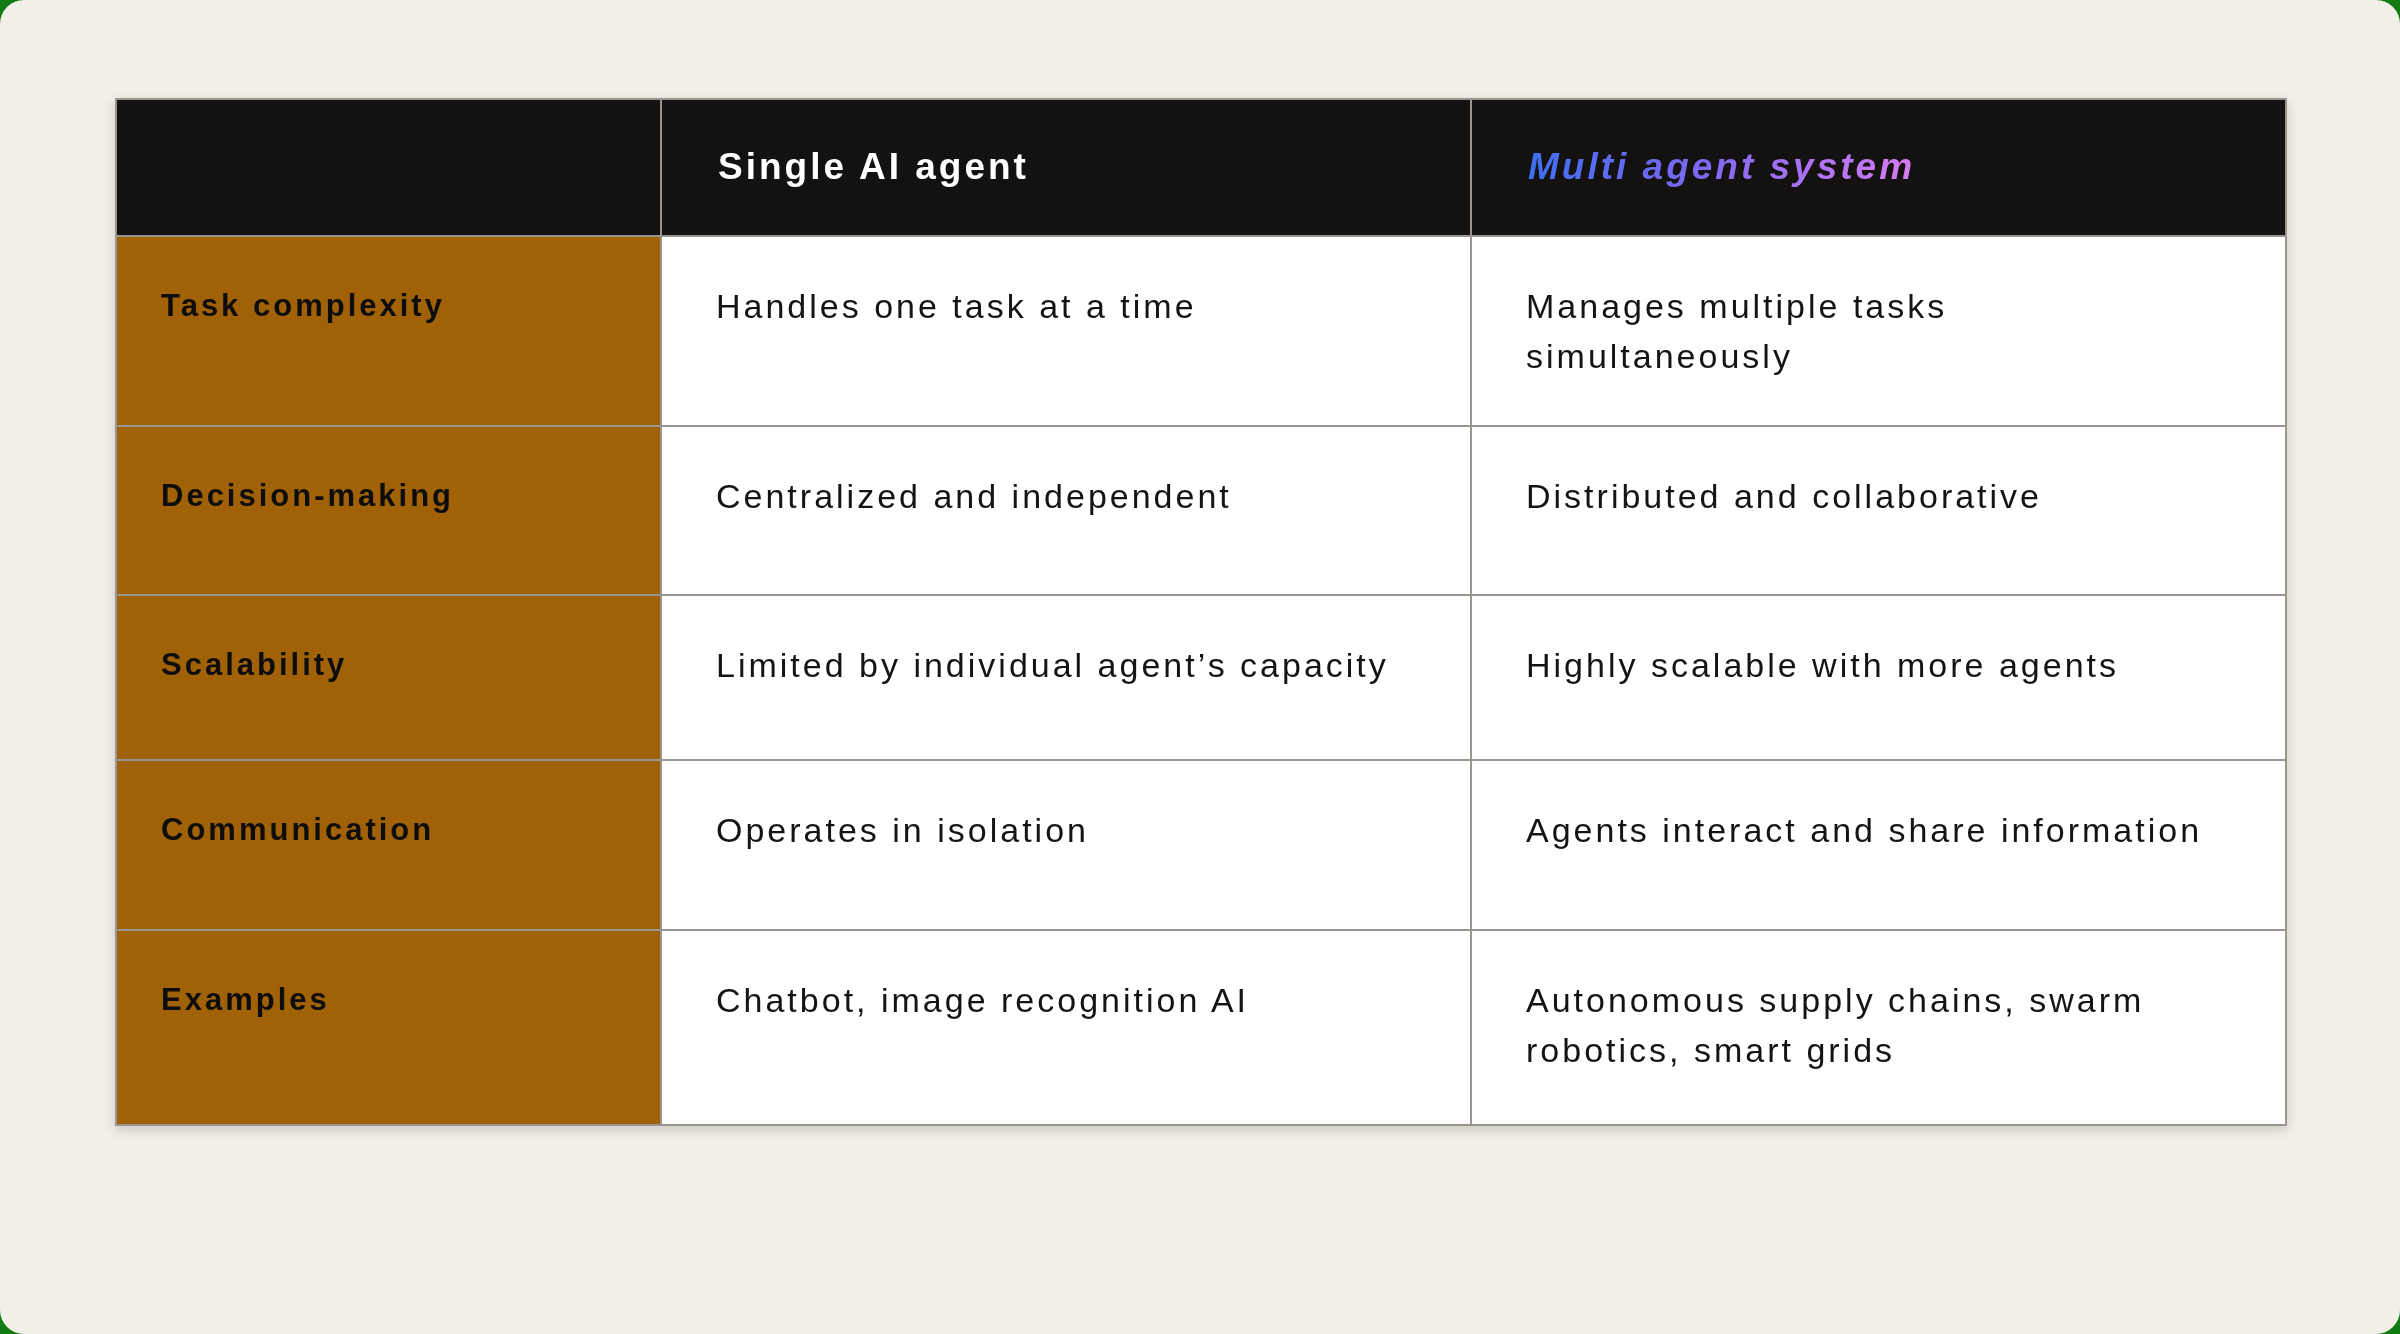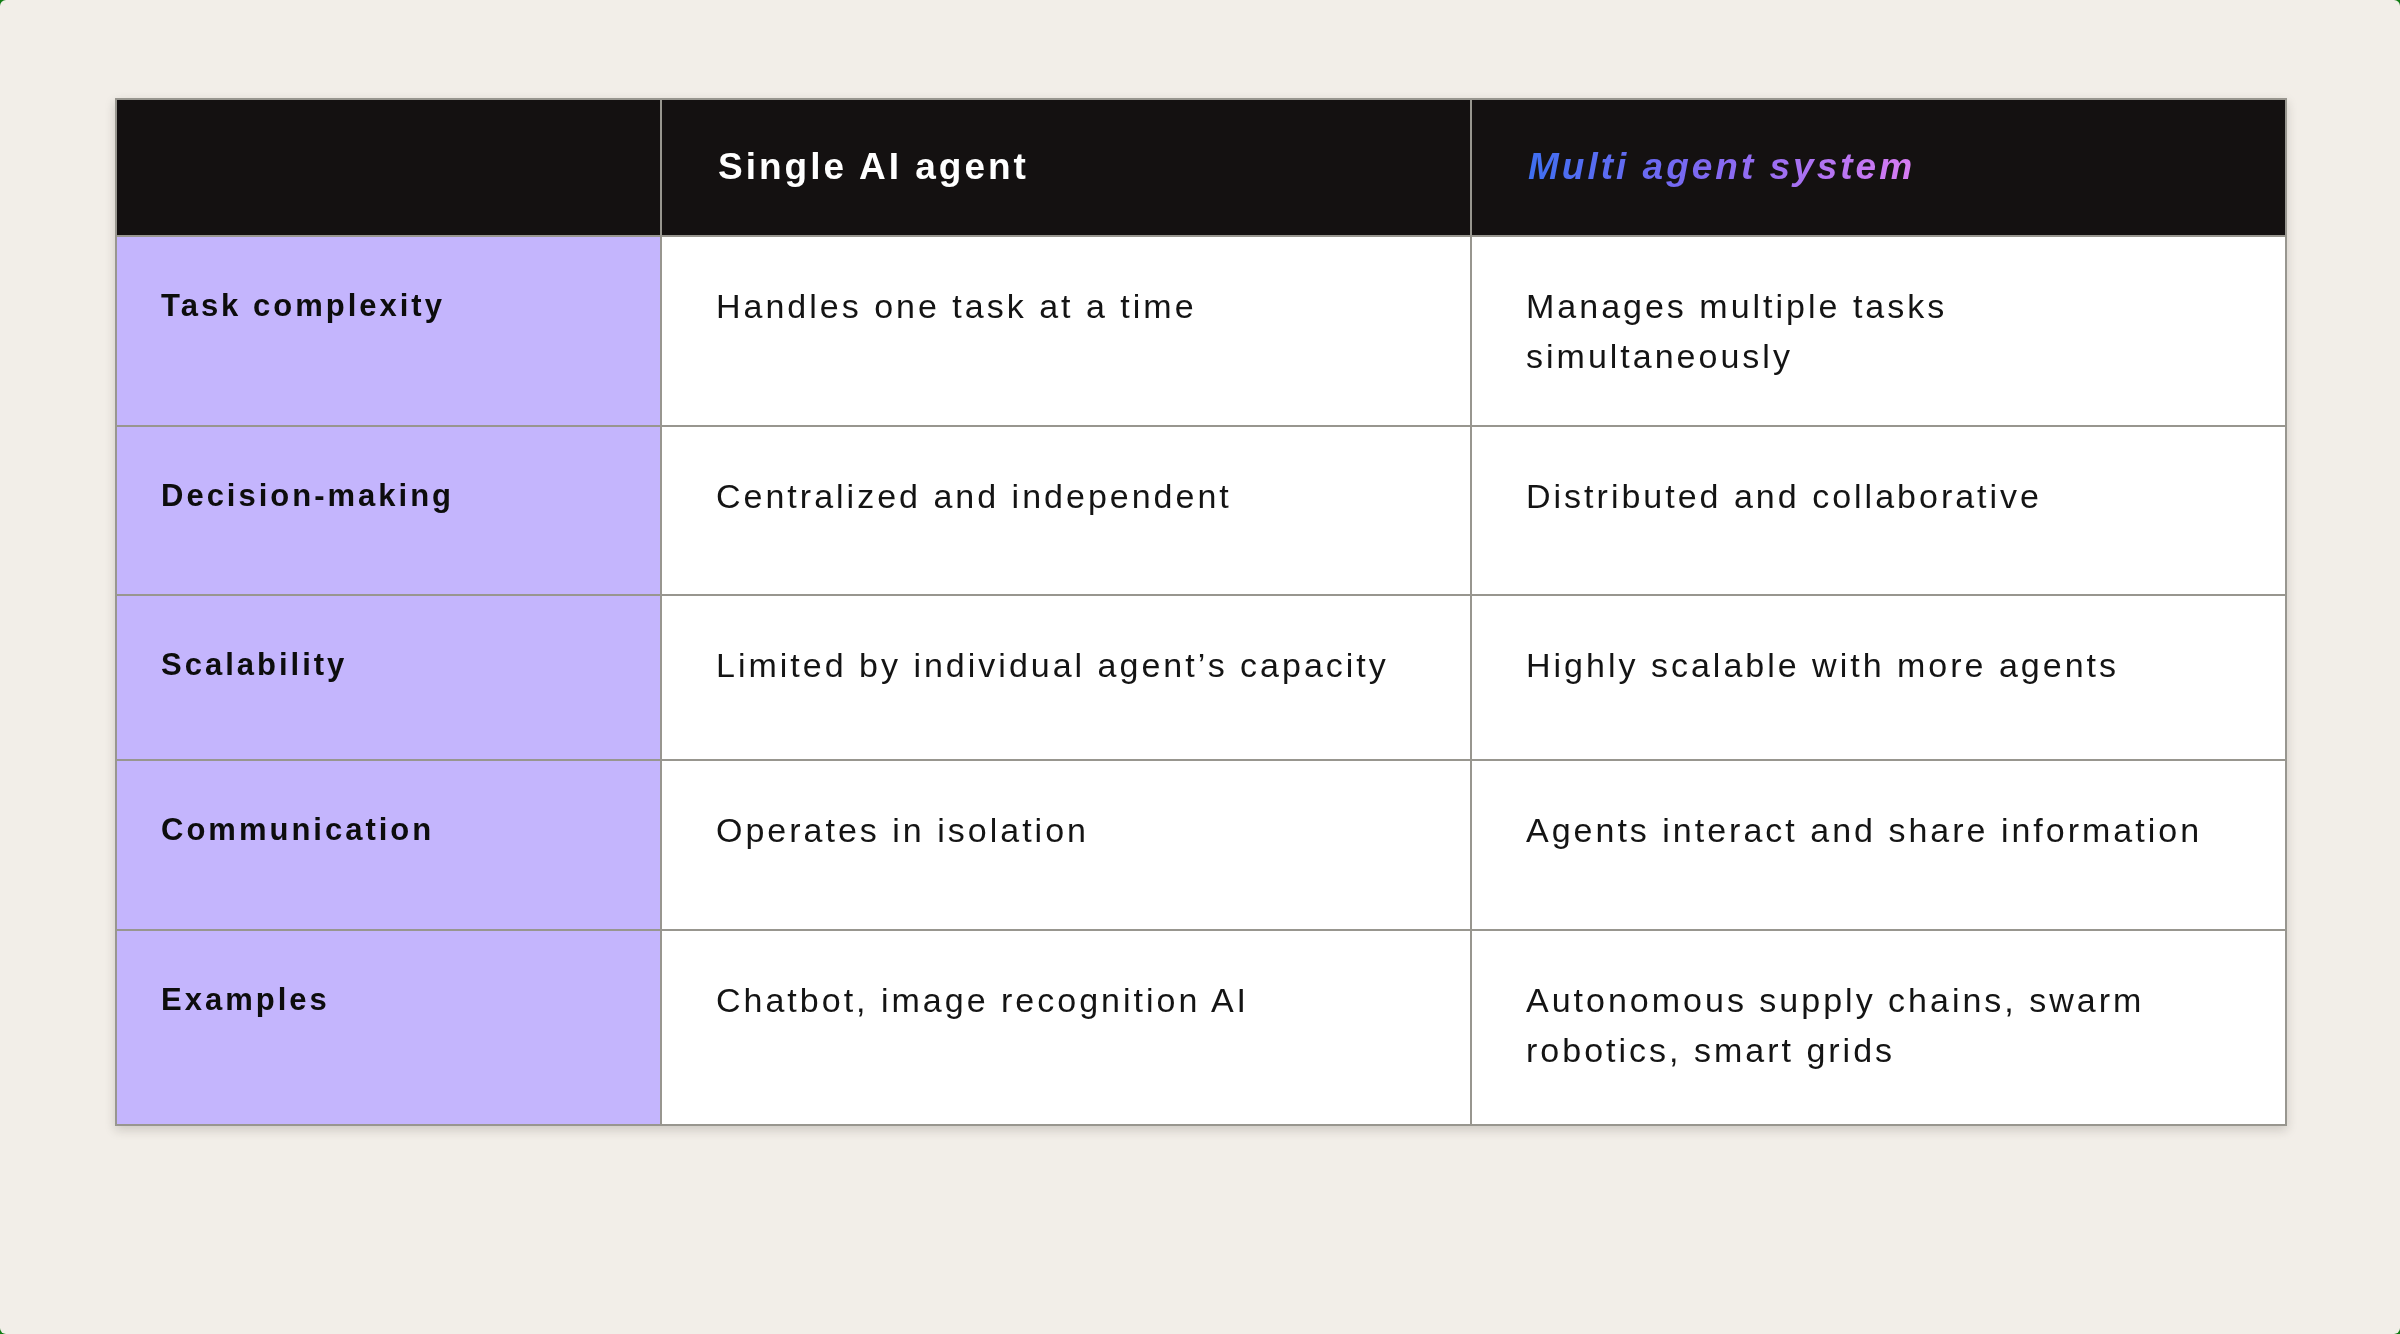--- a/index.html
+++ b/index.html
@@ -10,21 +10,21 @@
     overflow: hidden;
     background: #107c13;
     font-family: "Liberation Sans", sans-serif;
   }
   .card {
     position: absolute;
     inset: 0;
     width: 2400px;
     height: 1334px;
     background: #f2eee8;
-    border-radius: 6px;
+    border-radius: 24px;
     box-sizing: border-box;
   }
   table.compare {
     position: absolute;
     left: 115px;
     top: 98px;
     width: 2170px;
     border-collapse: collapse;
     table-layout: fixed;
     border: 2px solid #8a8884;
@@ -54,21 +54,21 @@
   .hdr-single { color: #ffffff; }
   .hdr-multi {
     background: linear-gradient(90deg, #3f6ff1 0%, #7e68f2 45%, #d87cf2 100%);
     -webkit-background-clip: text;
     background-clip: text;
     color: transparent;
     font-weight: bold;
     font-style: italic;
   }
   td.label-cell {
-    background: #c4b5fd;
+    background: #a16207;
     padding: 44px 20px 30px 44px;
     font-size: 31px;
     font-weight: bold;
     color: #0d0d0d;
     letter-spacing: 3px;
     line-height: 50px;
   }
   td.single-cell, td.multi-cell {
     background: #ffffff;
     padding: 44px 28px 20px 54px;

